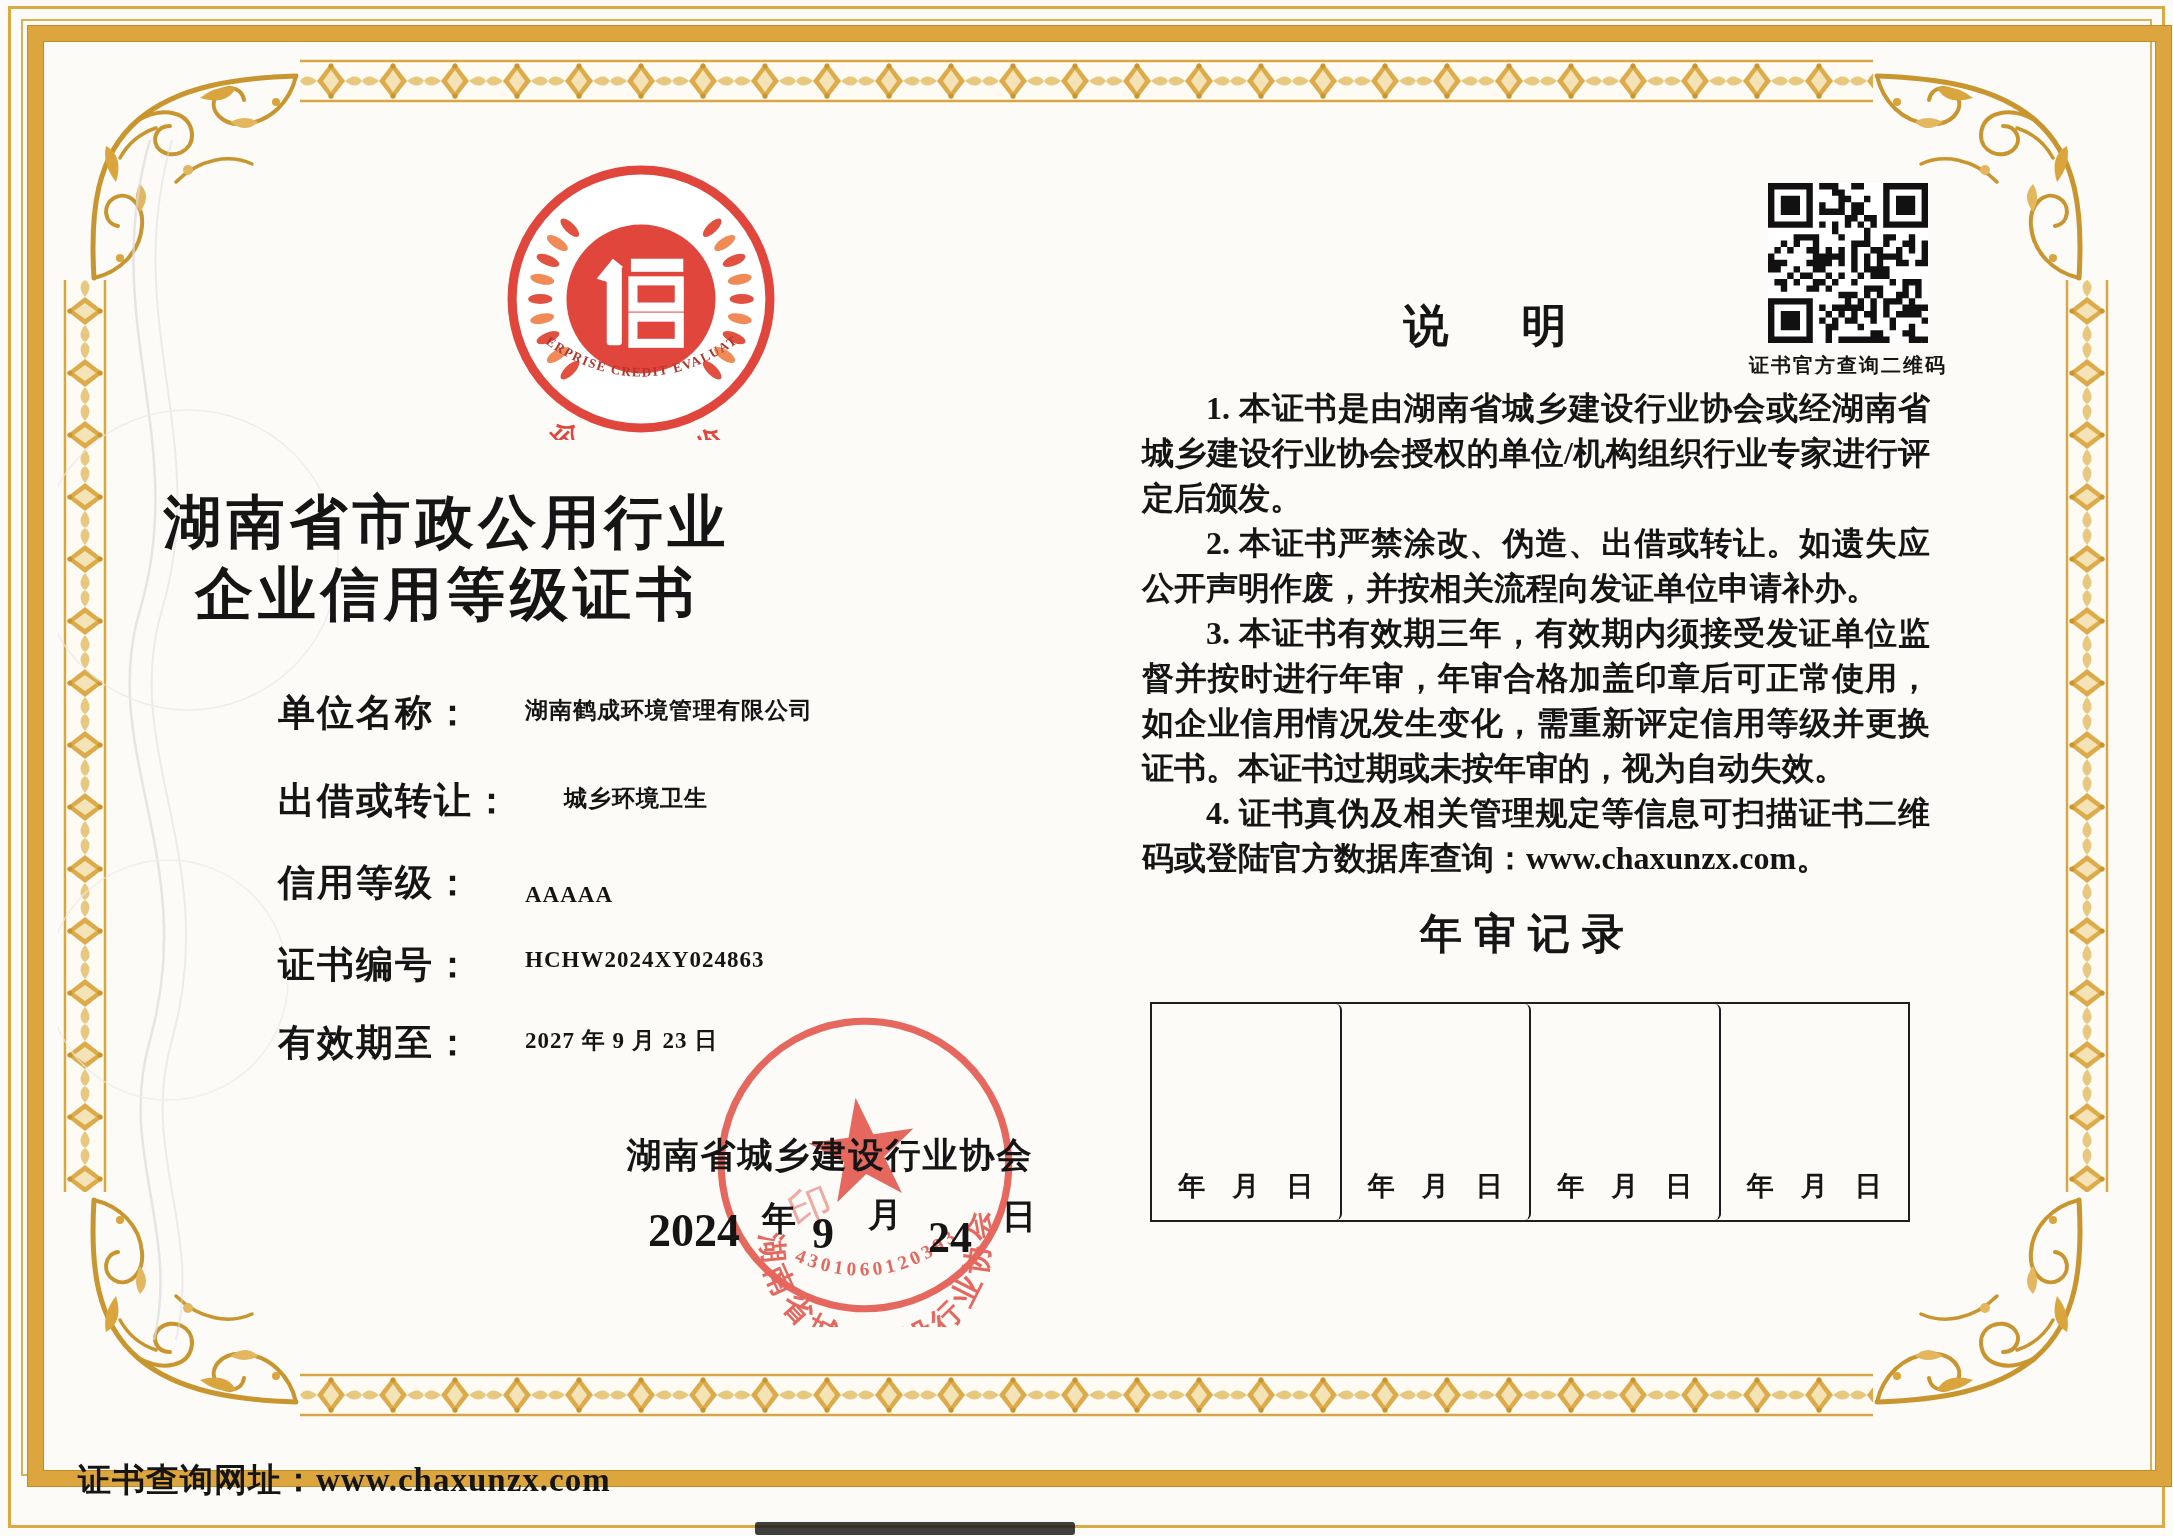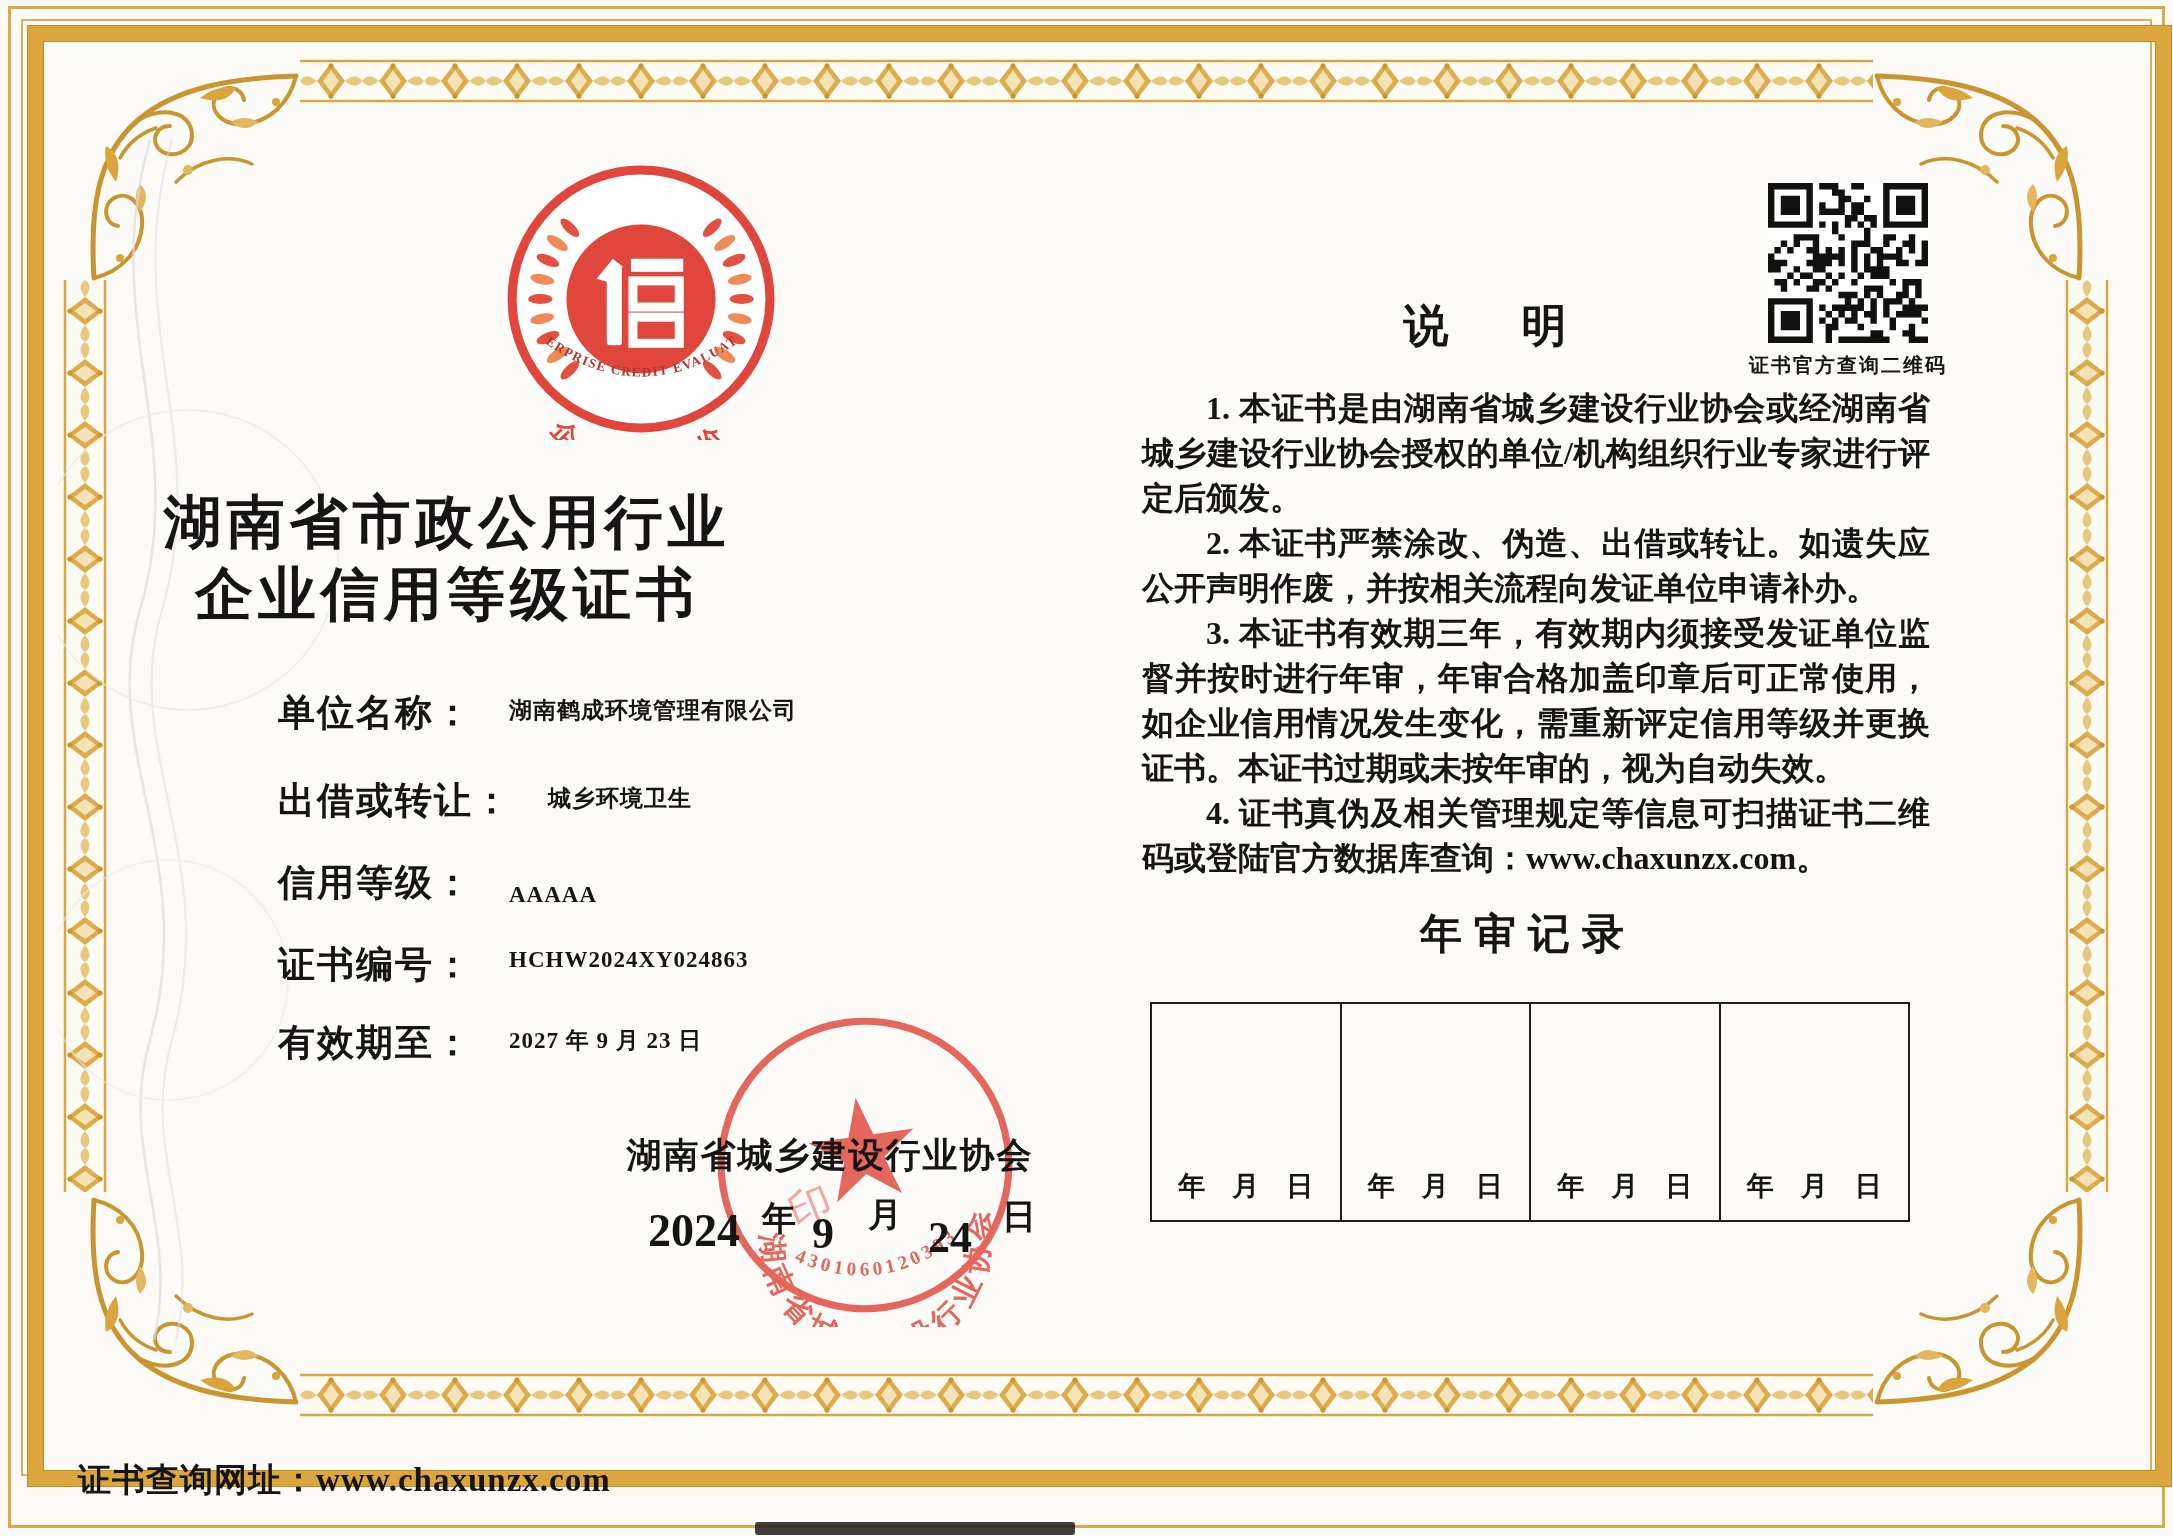--- a/index.html
+++ b/index.html
@@ -19,42 +19,42 @@
   .corner{width:230px;height:230px;}
   .corner-tl{left:80px;top:62px;}
   .corner-tr{left:1863px;top:62px;transform:scaleX(-1);}
   .corner-bl{left:80px;top:1186px;transform:scaleY(-1);}
   .corner-br{left:1863px;top:1186px;transform:scale(-1,-1);}
   
   .logo{left:500px;top:158px;width:282px;height:282px;}
   .title{left:116px;width:662px;text-align:center;font-weight:bold;
          font-size:58px;letter-spacing:5px;white-space:nowrap;}
   .title1{top:462px;margin-top:22px;} .title2{top:556px;}
-  .field-row{left:278px;display:flex;align-items:flex-start;white-space:nowrap;}
+  .field-row{left:278px;display:flex;align-items:flex-start;white-space:nowrap;gap:16px;}
   .field-label{font-size:37px;font-weight:bold;letter-spacing:2px;}
   .field-value{font-size:23px;font-weight:bold;margin-left:36px;margin-top:7px;letter-spacing:1px;}
   .f1{top:688px;} .f2{top:776px;} .f3{top:858px;align-items:flex-end;} .f4{top:940px;} .f5{top:1018px;}
   .issuer{left:520px;top:1132px;width:620px;text-align:center;font-size:35px;
           font-weight:bold;letter-spacing:2px;z-index:3;}
   .date-part{font-weight:bold;z-index:3;white-space:nowrap;}
   .seal{left:703px;top:1003px;width:324px;height:324px;z-index:2;}
   
   .qr-box{left:1768px;top:183px;width:160px;height:160px;}
   .qr-caption{left:1718px;top:352px;width:260px;text-align:center;font-size:20px;
               font-weight:bold;letter-spacing:2px;}
   .notes-heading{left:1142px;top:296px;width:700px;text-align:center;font-size:45px;
                  font-weight:bold;letter-spacing:14px;}
   .notes{left:1142px;top:386px;width:788px;font-size:32px;line-height:45px;
          font-weight:bold;text-align:justify;}
   .notes p{margin:0;text-indent:2em;}
   .review-heading{left:1150px;top:906px;width:756px;text-align:center;font-size:42px;
                   font-weight:bold;letter-spacing:12px;}
   .review-table{left:1150px;top:1002px;width:756px;height:216px;display:flex;
                 border:2.5px solid #1e1e1e;}
-  .review-cell{flex:1;border-right:2.5px solid #1e1e1e;position:relative;}
+  .review-cell{flex:1;border-right:2.5px solid #1e1e1e;position:relative;border-radius:6px;}
   .review-cell:last-child{border-right:none;}
   .review-date{position:absolute;left:0;right:0;bottom:16px;text-align:center;
                font-size:27px;font-weight:bold;}
   
   .footer{left:78px;top:1458px;font-size:33px;font-weight:bold;letter-spacing:1px;
           white-space:nowrap;}
   .smudge{left:755px;top:1522px;width:320px;height:13px;background:#1d1d1d;
           opacity:.85;border-radius:3px;}
   .wm{left:58px;top:140px;pointer-events:none;}
 </style>

